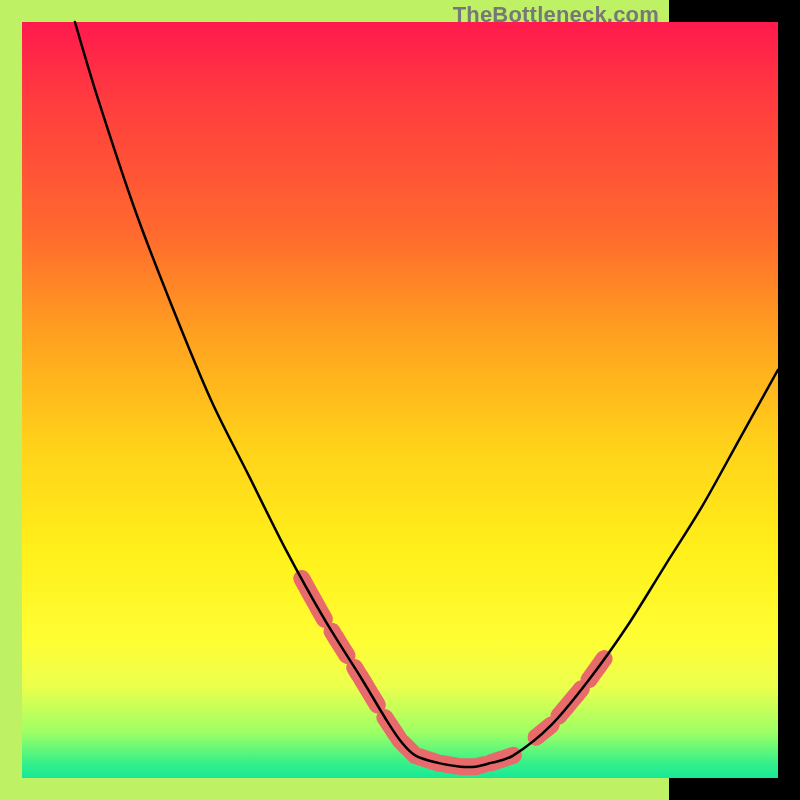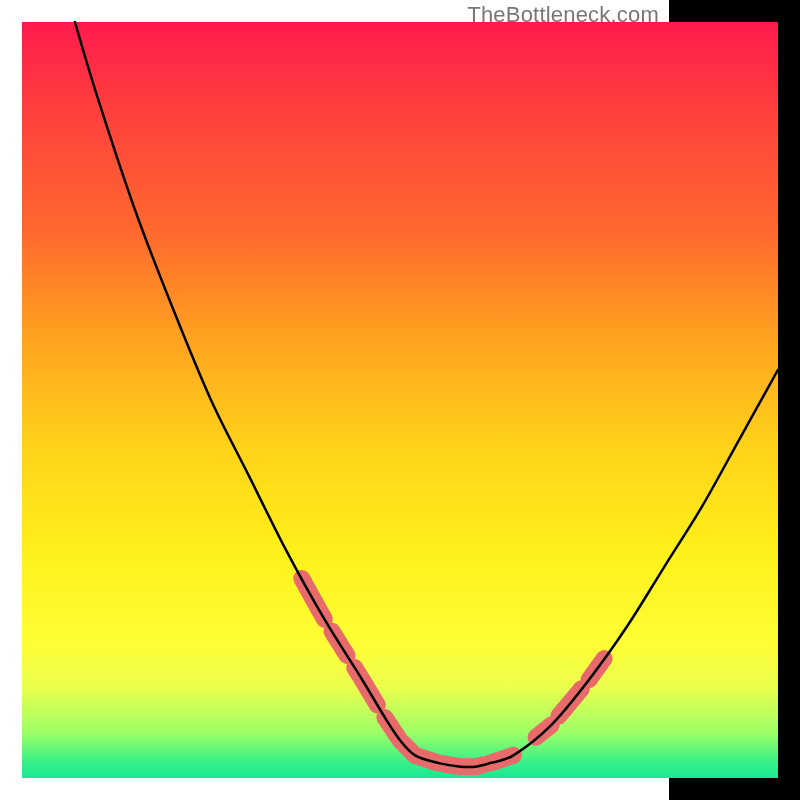--- a/index.html
+++ b/index.html
@@ -10,21 +10,22 @@
     overflow: hidden;
     background: #000;
     font-family: Arial, Helvetica, sans-serif;
   }
   .frame {
     position: absolute;
     left: 0;
     top: 0;
     width: 669px;
     height: 800px;
-    background: #ffffff;
+    background: #bef264;
+    font-weight: bold;
   }
   .plot-area {
     position: absolute;
     left: 22px;
     top: 22px;
     width: 756px;
     height: 756px;
     
     background: linear-gradient(
       to bottom,

